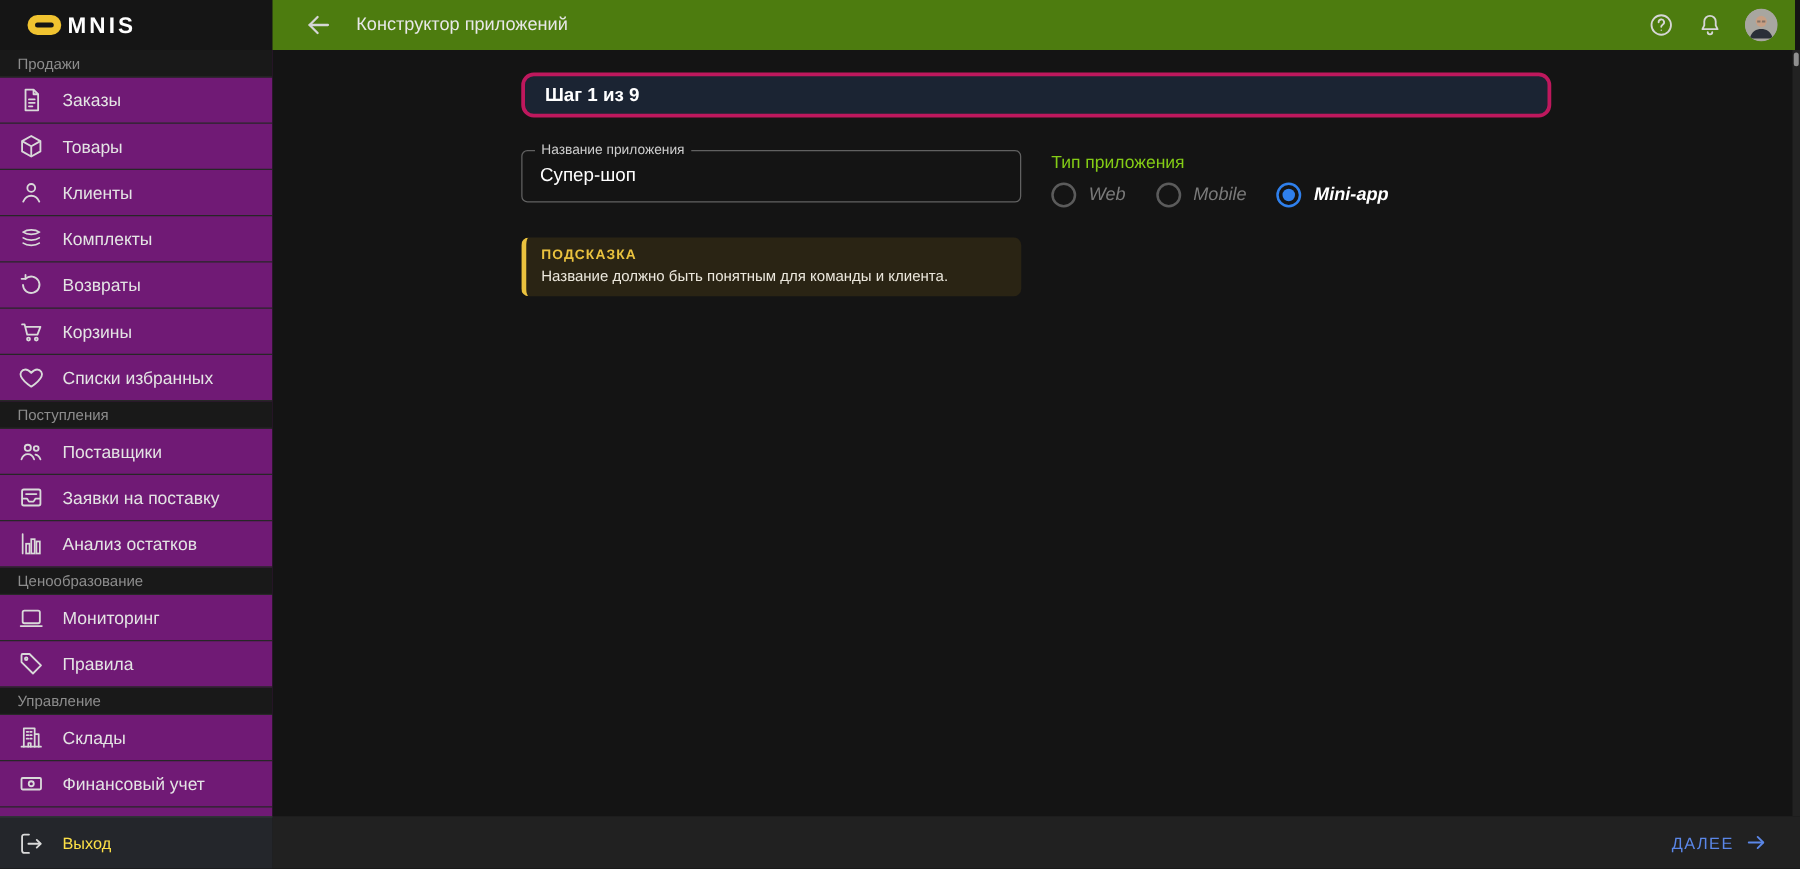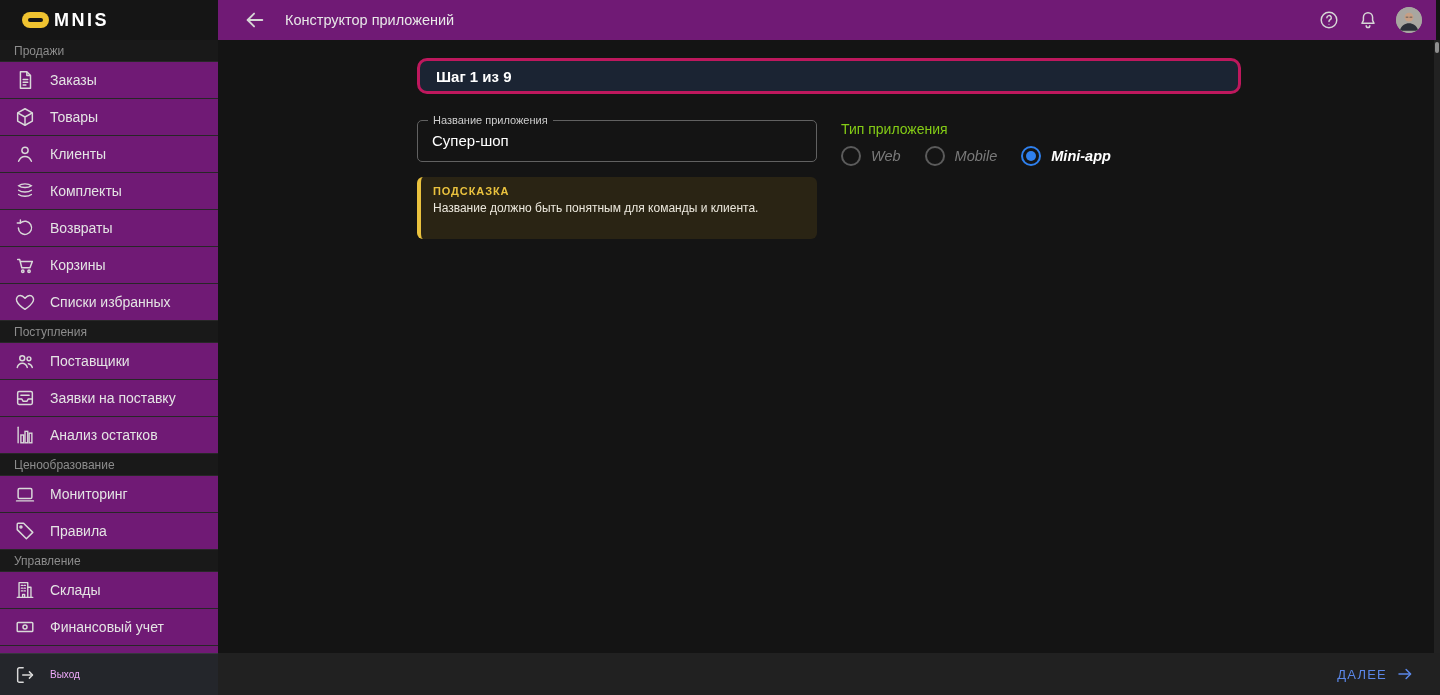--- a/index.html
+++ b/index.html
@@ -8,21 +8,21 @@
     background:#141414;
     font-family:"Liberation Sans", sans-serif;
     position:relative;
     color:#e6e6e6;
   }
   svg { display:block; }
 
   
   .topbar {
     position:absolute; top:0; left:0; right:4px; height:40px;
-    display:flex; align-items:stretch; background:#701a75; z-index:5;
+    display:flex; align-items:stretch; background:#4d7c0f; z-index:5;
   }
   .logo-zone {
     width:218px; min-width:218px; background:#151515;
     display:flex; align-items:center; padding-left:22px; gap:5px;
   }
   .logo-o {
     width:27px; height:16px; background:#f0c330; border-radius:8px;
     position:relative;
   }
   .logo-o::after {
@@ -65,21 +65,21 @@
     border-bottom:1px solid #272727; cursor:pointer;
   }
   .sb-item .sb-icon { width:22px; height:22px; color:#d9d9d9; }
   .sb-item .sb-label { font-size:14px; color:#e4e4e4; white-space:nowrap; }
   .sidebar-footer {
     position:absolute; bottom:0; left:0; width:218px; height:42px;
     background:#24262b; border-top:1px solid #35373d; z-index:7;
     display:flex; align-items:center; padding-left:14px; gap:14px; cursor:pointer;
   }
   .sidebar-footer .sb-icon { width:22px; height:22px; color:#d9d9d9; }
-  .sidebar-footer .sb-label { font-size:10px; color:#f0abfc; }
+  .sidebar-footer .sb-label { font-size:13px; color:#fde047; }
 
   
   .content {
     position:absolute; top:40px; left:218px; right:0; bottom:42px;
     background:#141414; overflow:hidden;
   }
   .stepper {
     width:824px; height:36px; margin:18px auto 0;
     background:#1b2433; border:3px solid #be185d; border-radius:10px;
     display:flex; align-items:center; padding-left:16px;
@@ -95,22 +95,22 @@
     border:1px solid #616161; border-radius:5px; cursor:text;
   }
   .text-field .tf-label {
     position:absolute; top:-7px; left:10px; background:#141414; padding:0 5px;
     font-size:11px; color:#cdcdcd; line-height:13px;
   }
   .text-field .tf-value {
     padding:11px 14px 0; font-size:15px; color:#ffffff;
   }
   .hint-box {
-    margin-top:15px; width:400px; background:#2a2414;
-    border-left:4px solid #eac23e; border-radius:6px; padding:8px 12px 24px;
+    margin-top:28px; width:400px; background:#2a2414;
+    border-left:4px solid #eac23e; border-radius:6px; padding:8px 12px 9px;
   }
   .hint-title {
     font-size:11px; font-weight:bold; color:#eac23e; letter-spacing:0.9px;
   }
   .hint-text { font-size:12px; color:#ece8dd; margin-top:4px; }
 
   .type-col { margin-left:24px; padding-top:1px; }
   .type-label { font-size:14px; color:#84cc16; }
   .radio-row { margin-top:9px; display:flex; align-items:center; }
   .radio-option { display:flex; align-items:center; margin-right:24px; cursor:pointer; }

